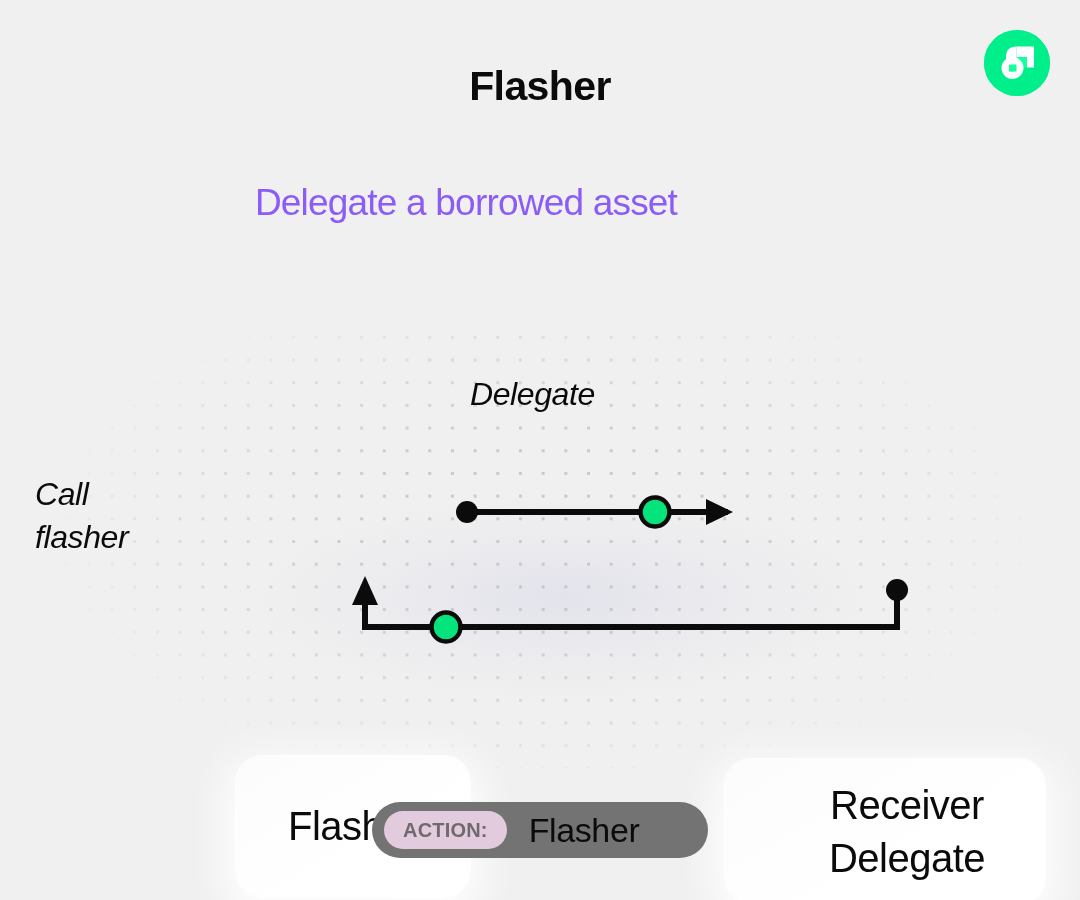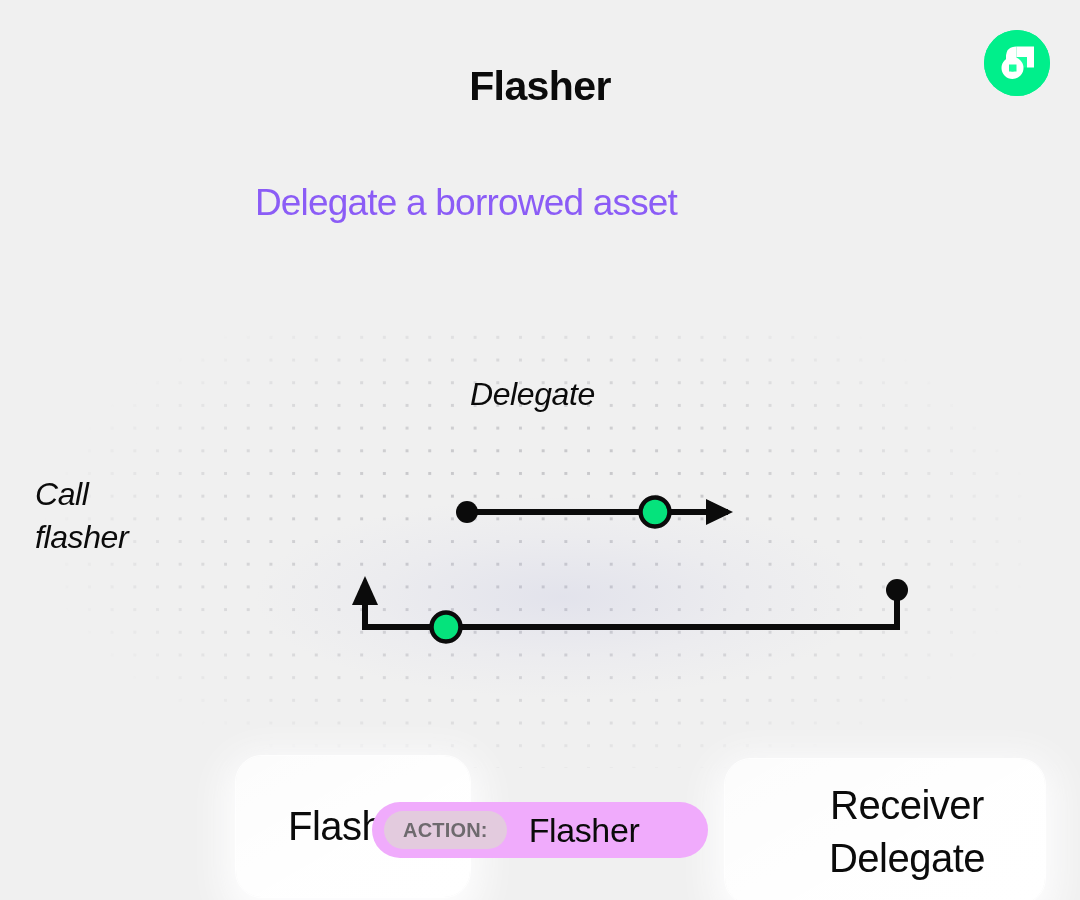--- a/index.html
+++ b/index.html
@@ -146,21 +146,21 @@
   }
 
   
   #action-badge {
     position: absolute;
     left: 372px;
     top: 802px;
     width: 336px;
     height: 56px;
     border-radius: 28px;
-    background: #f0abfc;
+    background: #737373;
     display: flex;
     align-items: center;
     padding-left: 12px;
     box-sizing: border-box;
   }
   #action-badge-key {
     height: 38px;
     border-radius: 19px;
     background: #e3cbde;
     color: #6e6a6e;

